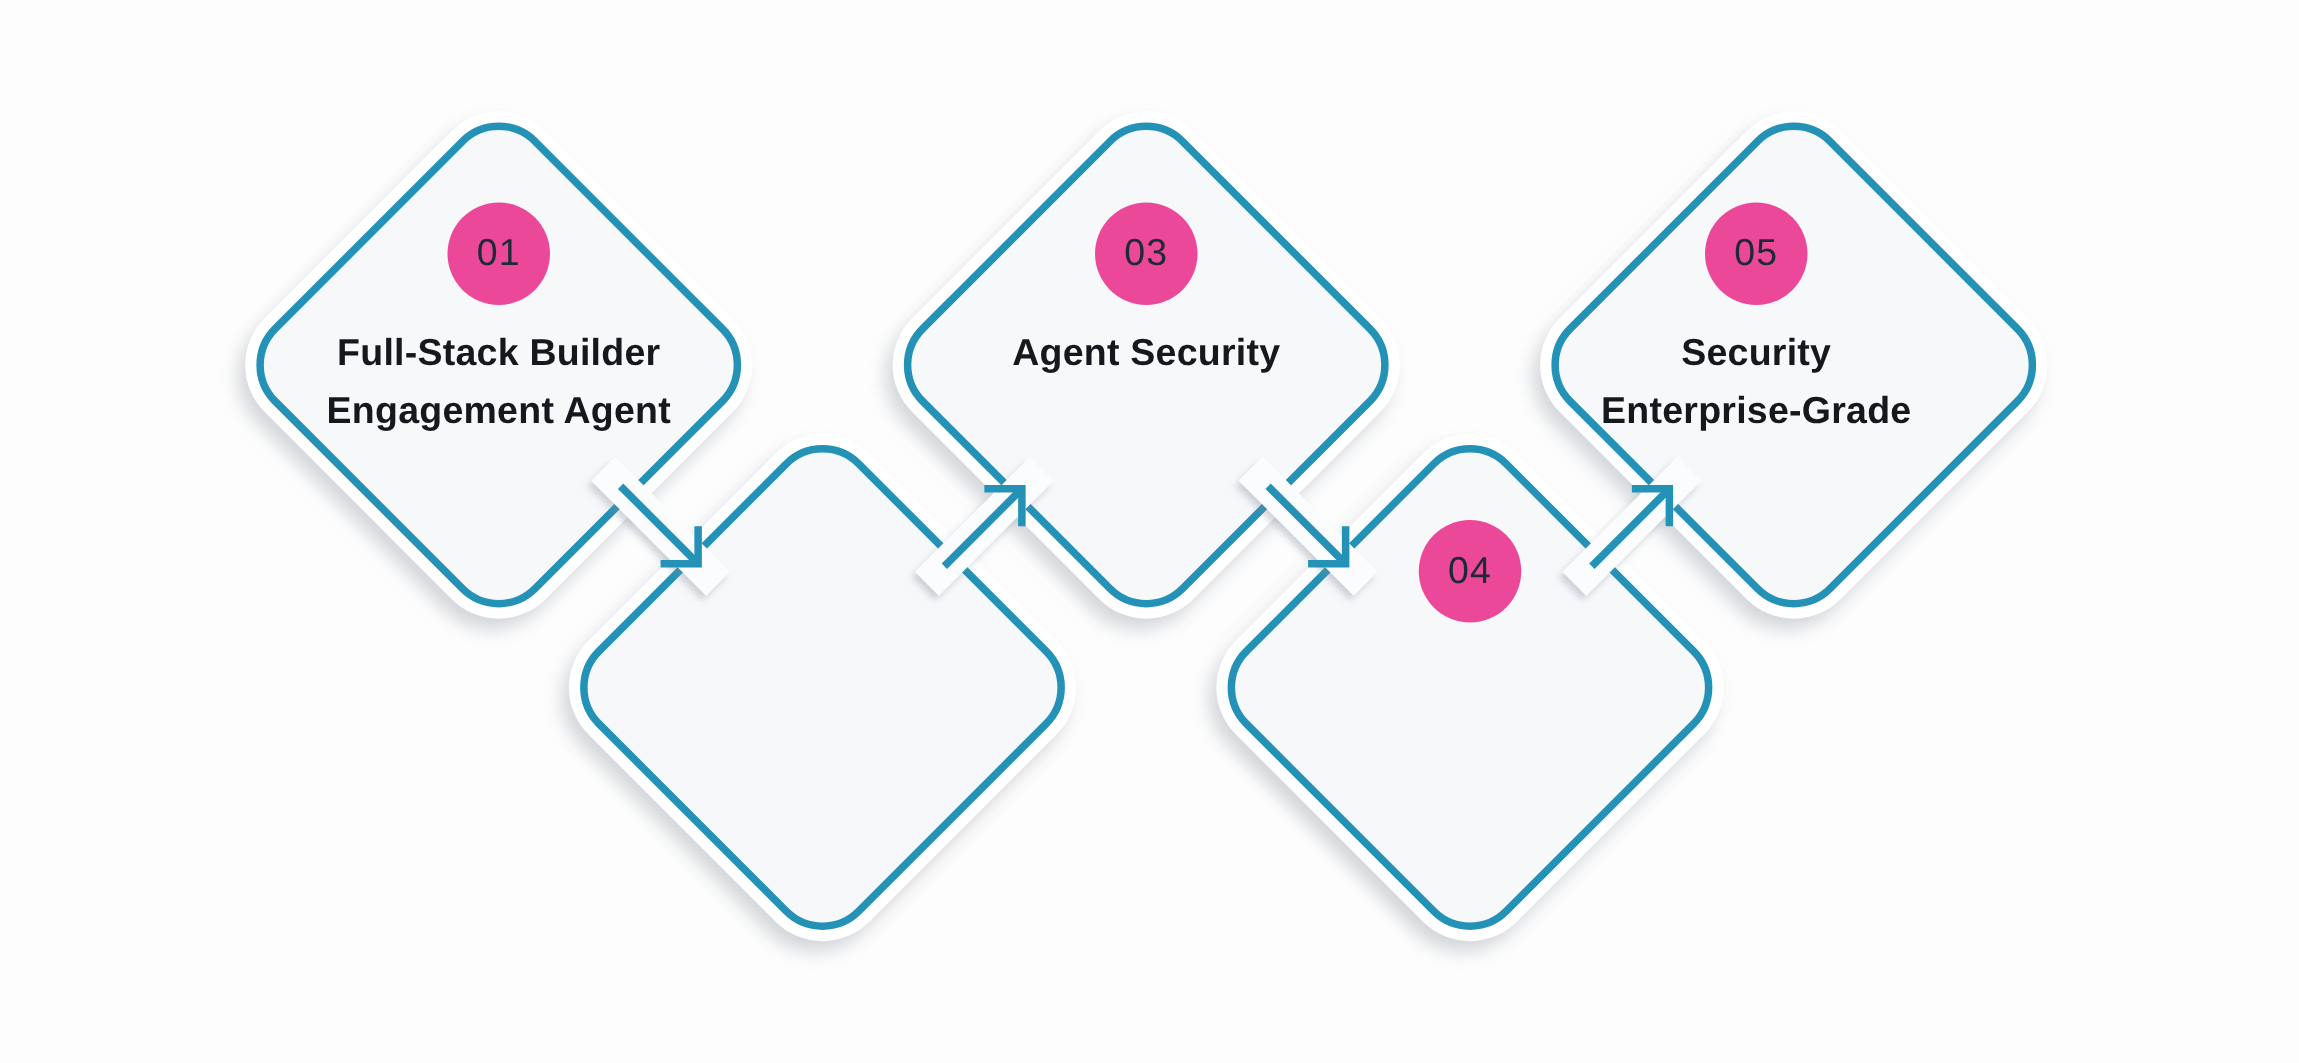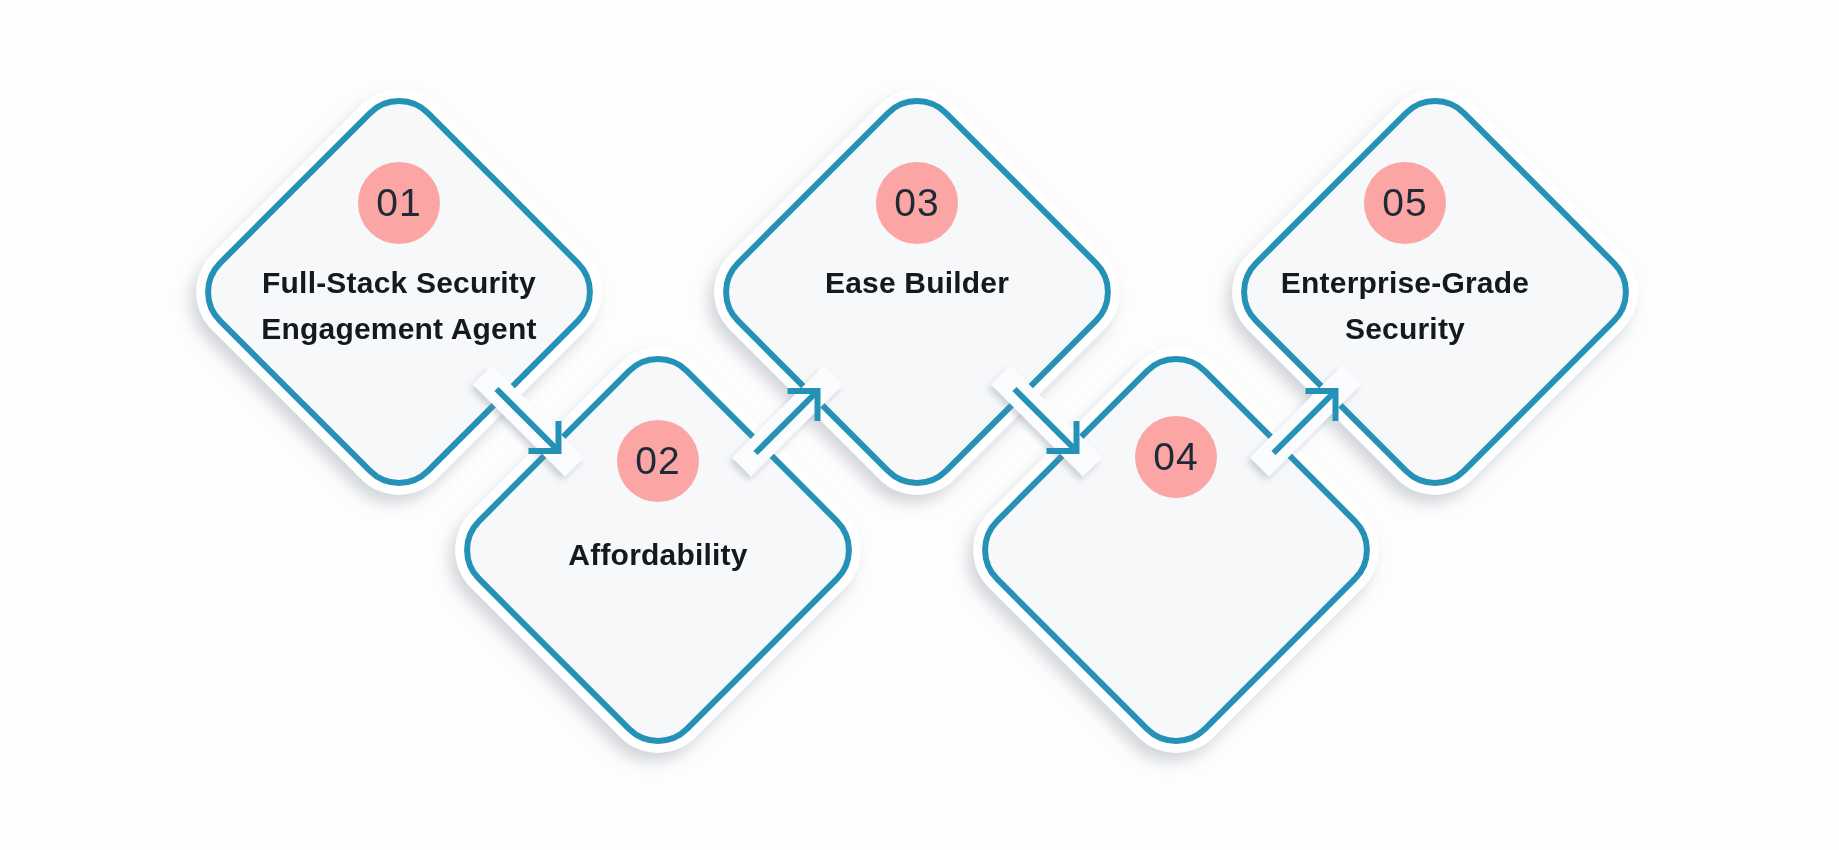--- a/index.html
+++ b/index.html
@@ -48,26 +48,26 @@
   .c1 { left: 219px; top: 162px; }
   .c2 { left: 478px; top: 420px; }
   .c3 { left: 737px; top: 162px; }
   .c4 { left: 996px; top: 416px; }
   .c5 { left: 1225px; top: 162px; }
 
   .num-circle {
     width: 82px;
     height: 82px;
     border-radius: 50%;
-    background: #fca5a5;
+    background: #ec4899;
     color: #1d2b37;
     display: flex;
     align-items: center;
     justify-content: center;
-    font-size: 39px;
+    font-size: 30px;
     font-weight: 500;
     letter-spacing: 1px;
   }
   .label {
     margin-top: 16px;
     font-size: 30px;
     line-height: 46px;
     font-weight: 600;
     color: #15181c;
     text-align: center;
@@ -148,53 +148,44 @@
       <line class="shaft" x1="1273.5" y1="453" x2="1335.5" y2="391"></line>
       <polyline class="head" points="1335.5,421 1335.5,391 1305.5,391"></polyline>
     </g>
   </svg>
 
   <div class="content c1">
     <div class="num-circle">
       <span>01</span>
     </div>
     <div class="label">
-      <span>Full-Stack Security</span>
+      <span>Full-Stack Builder</span>
       <span>Engagement Agent</span>
     </div>
   </div>
 
-  <div class="content c2">
-    <div class="num-circle">
-      <span>02</span>
-    </div>
-    <div class="label single">
-      <span>Affordability</span>
-
-    </div>
-  </div>
 
   <div class="content c3">
     <div class="num-circle">
       <span>03</span>
     </div>
     <div class="label">
-      <span>Ease Builder</span>
+      <span>Agent Security</span>
     </div>
   </div>
 
   <div class="content c4">
     <div class="num-circle">
       <span>04</span>
     </div>
   </div>
 
   <div class="content c5">
     <div class="num-circle">
       <span>05</span>
     </div>
     <div class="label">
+      <span>Security</span>
       <span>Enterprise-Grade</span>
-      <span>Security</span>
     </div>
   </div>
 
 </div>
 
 </body></html>

